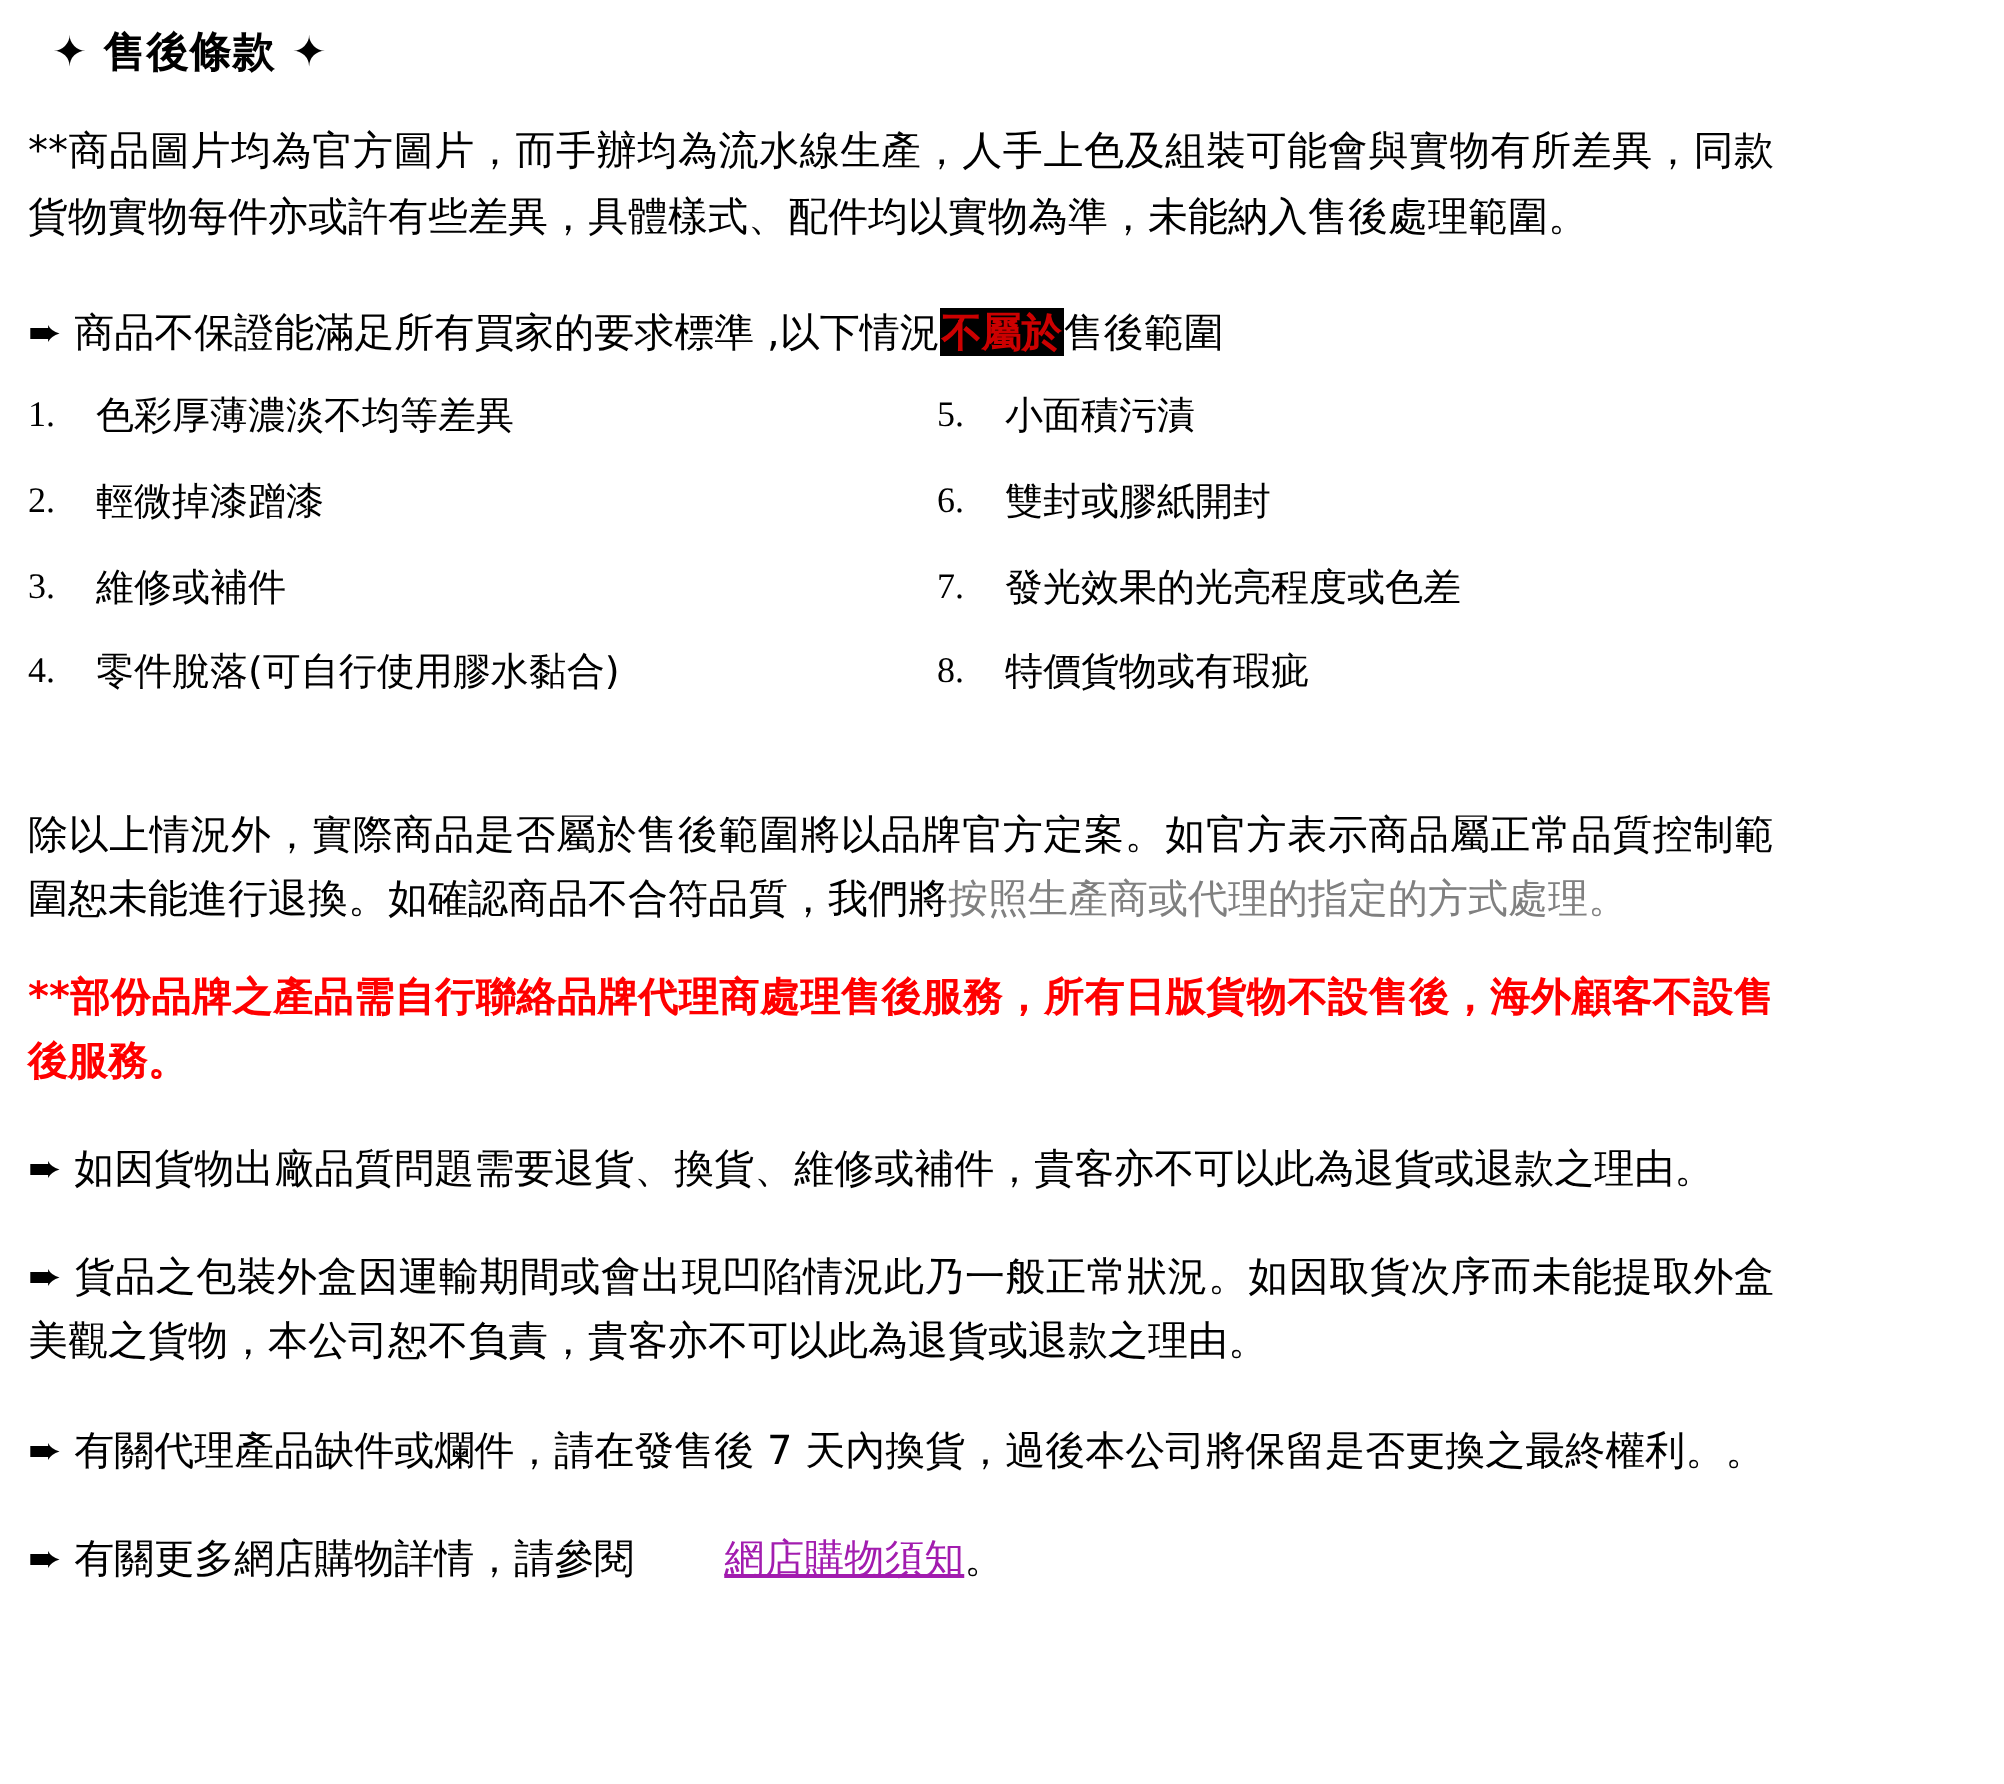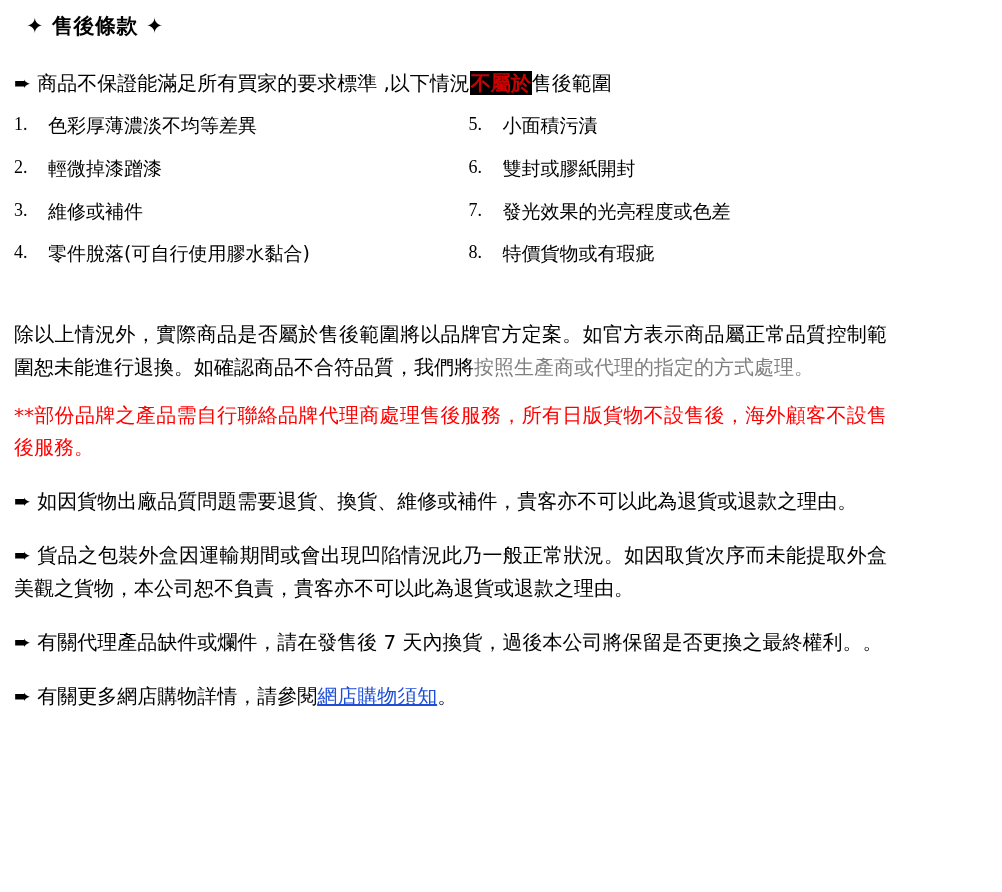--- a/index.html
+++ b/index.html
@@ -79,51 +79,53 @@
     text-align: justify;
   }
   .gray {
     color: #808080;
   }
   .red-para {
     font-size: 20px;
     line-height: 1.6;
     margin: 16px 0 16px 0;
     color: #ff0000;
-    font-weight: normal;
+    font-weight: bold;
     text-align: justify;
   }
   .bullet-para {
     font-size: 20px;
     line-height: 1.62;
     margin: 22px 0 0 0;
     text-align: justify;
   }
   .bullet-para.multi {
     margin-top: 22px;
   }
   a.link {
-    color: #1d4ed8;
+    color: #a21caf;
     text-decoration: underline;
+    padding-left: 45px;
   }
   .arrow {
     font-family: "DejaVu Sans", sans-serif;
   }
 </style>
 </head>
 <body>
 
 <div class="page">
 
   <div class="title">
     <span>✦</span>
     <span>售後條款</span>
     <span>✦</span>
   </div>
 
+  <div class="para">**商品圖片均為官方圖片，而手辦均為流水線生產，人手上色及組裝可能會與實物有所差異，同款貨物實物每件亦或許有些差異，具體樣式、配件均以實物為準，未能納入售後處理範圍。</div>
 
   <div class="arrow-line">
     <span class="arrow">➨</span>
     <span>商品不保證能滿足所有買家的要求標準 ,以下情況</span><span class="hl">不屬於</span><span>售後範圍</span>
   </div>
 
   <div class="list-wrap">
     <div class="list-col left">
       <div class="li">
         <span class="num">1.</span>

